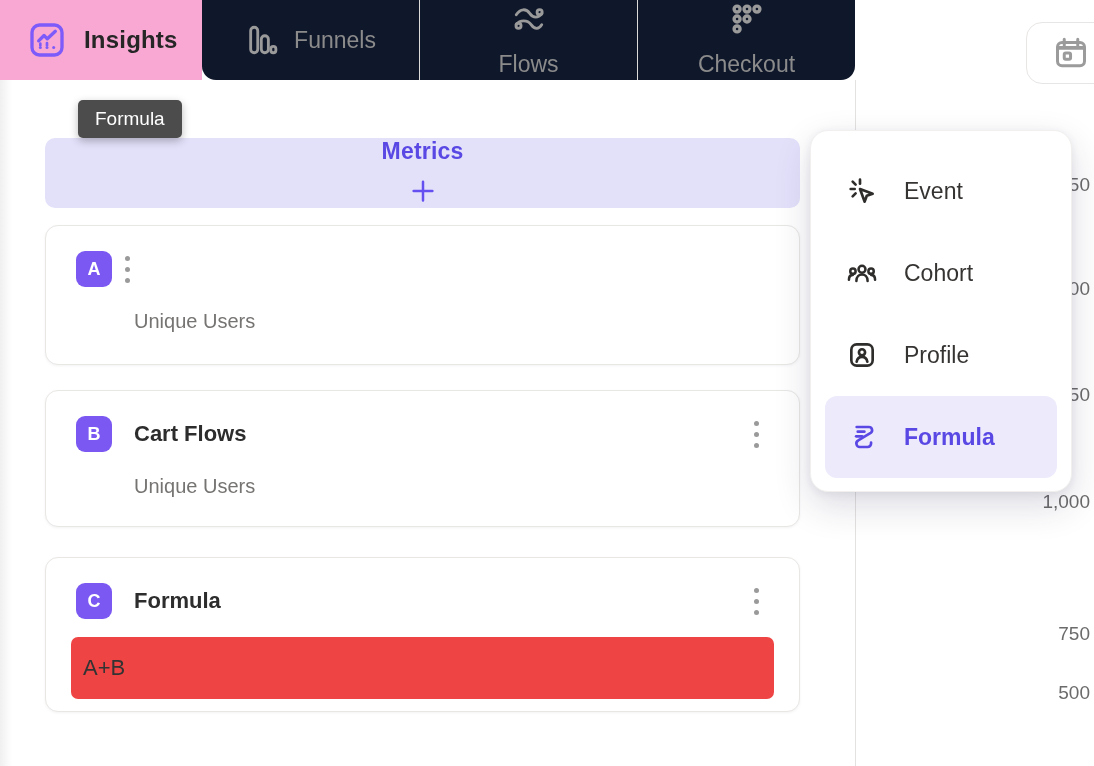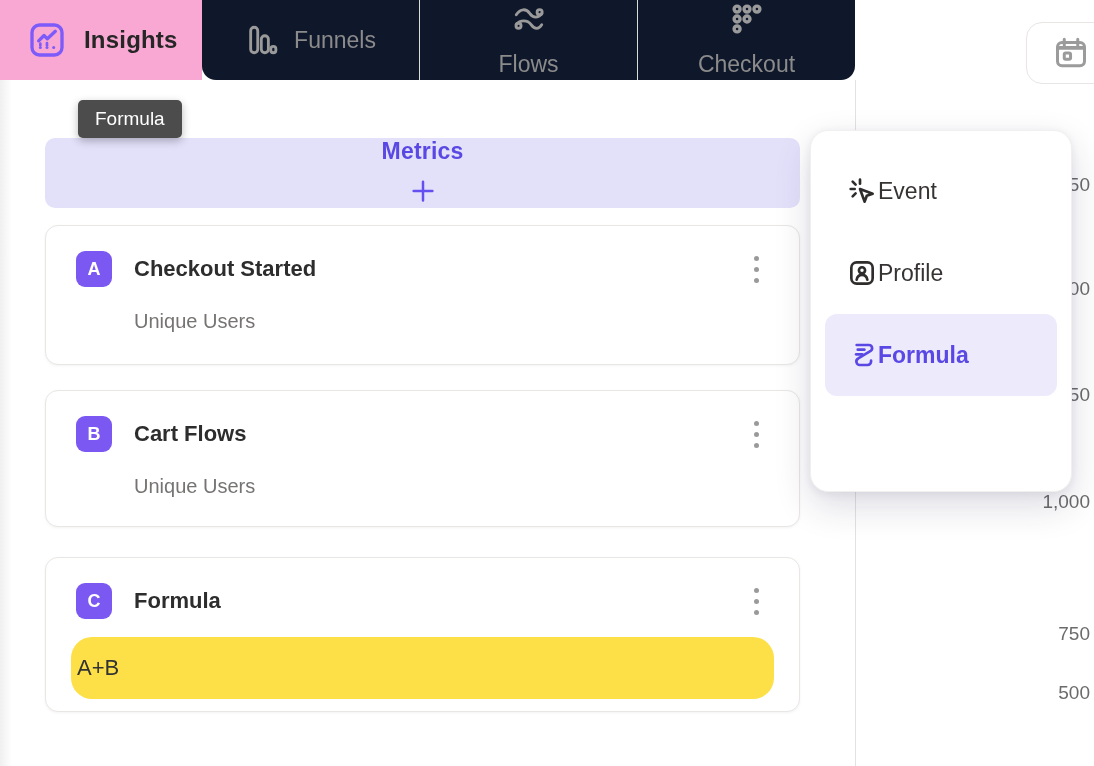--- a/index.html
+++ b/index.html
@@ -66,33 +66,33 @@
     justify-content:center; flex:0 0 36px;
   }
   .card-title { margin-left:22px; font-size:22px; font-weight:600; color:#2d2d2d; flex:1; }
   .kebab {
     width:30px; height:38px; border:none; background:transparent; cursor:pointer;
     display:flex; flex-direction:column; align-items:center; justify-content:center; gap:6px;
   }
   .kebab i { width:5px; height:5px; border-radius:50%; background:#9a9a9a; display:block; }
   .card-sub { margin:22px 0 0 58px; font-size:20px; color:#767472; }
   .formula-input {
-    margin:17px -3px 0 -5px; height:62px; background:#fde047; border-radius:21px;
-    font-size:22px; color:#333; line-height:62px; padding:0 6px; cursor:text;
+    margin:17px -3px 0 -5px; height:62px; background:#ef4444; border-radius:7px;
+    font-size:22px; color:#333; line-height:62px; padding:0 12px; cursor:text;
   }
 
   
   .menu {
     position:absolute; left:810px; top:130px; width:262px; height:362px;
     background:#fff; border:1px solid #f1f0ee; border-radius:18px;
     box-shadow:0 14px 36px rgba(40,35,80,.16), 0 2px 8px rgba(40,35,80,.08);
     padding:19px 14px; z-index:5;
   }
   .menu-item {
-    height:82px; display:flex; align-items:center; padding-left:21px;
+    height:82px; display:flex; align-items:center; gap:26px; padding-left:21px;
     border-radius:12px; cursor:pointer; color:#363432;
   }
   .menu-item svg { width:32px; height:32px; color:#2f2d2b; display:block; flex:0 0 32px; }
   .menu-label { font-size:23px; font-weight:500; }
   .menu-item.selected { background:#edeafc; color:#5a48e4; }
   .menu-item.selected svg { color:#5a48e4; }
   .menu-item.selected .menu-label { font-weight:600; }
 
   
   .vdivider { position:absolute; left:855px; top:80px; bottom:0; width:1px; background:#e4e2e0; }
@@ -167,21 +167,20 @@
     <button class="add-btn">
       <svg viewBox="0 0 24 24" fill="none" stroke="currentColor" stroke-width="2" stroke-linecap="round">
         <path d="M12 4.5 V19.5 M4.5 12 H19.5"></path>
       </svg>
     </button>
   </div>
 
   <div class="card card-a">
     <div class="card-row">
       <span class="badge">A</span>
-      <span class="card-title">Checkout Started</span>
       <button class="kebab">
           <i></i>
           <i></i>
           <i></i>
         </button>
     </div>
     <div class="card-sub">Unique Users</div>
   </div>
 
   <div class="card card-b">
@@ -232,20 +231,31 @@
       <svg viewBox="0 0 24 24" fill="none" stroke="currentColor" stroke-width="2" stroke-linecap="round" stroke-linejoin="round">
         <path d="M10.5 10.5 L20 14 L15.6 15.6 L14 20 Z"></path>
         <path d="M3.5 10.5 h3"></path>
         <path d="M5 5 l2.2 2.2"></path>
         <path d="M10.5 3.5 v3"></path>
         <path d="M5 16 l2.2 -2.2"></path>
       </svg>
       <span class="menu-label">Event</span>
     </div>
     <div class="menu-item">
+      <svg viewBox="0 0 24 24" fill="none" stroke="currentColor" stroke-width="1.9" stroke-linecap="round" stroke-linejoin="round">
+        <circle cx="12" cy="9.2" r="2.6"></circle>
+        <path d="M7.8 18 c0-3.2 2-4.8 4.2-4.8 s4.2 1.6 4.2 4.8"></path>
+        <circle cx="5.2" cy="10.6" r="2"></circle>
+        <path d="M2.2 17 c0-2.4 1.4-3.6 3-3.6"></path>
+        <circle cx="18.8" cy="10.6" r="2"></circle>
+        <path d="M21.8 17 c0-2.4 -1.4-3.6 -3-3.6"></path>
+      </svg>
+      <span class="menu-label">Cohort</span>
+    </div>
+    <div class="menu-item">
       <svg viewBox="0 0 24 24" fill="none" stroke="currentColor" stroke-width="2" stroke-linecap="round" stroke-linejoin="round">
         <rect x="4" y="4" width="16" height="16" rx="4"></rect>
         <circle cx="12" cy="10" r="2.3"></circle>
         <path d="M8 17 c0.5-2.6 2-3.6 4-3.6 s3.5 1 4 3.6"></path>
       </svg>
       <span class="menu-label">Profile</span>
     </div>
     <div class="menu-item selected">
       <svg viewBox="0 0 24 24" fill="none" stroke="currentColor" stroke-width="2" stroke-linecap="round" stroke-linejoin="round">
         <path d="M8 4.5 H17.2 a2.4 2.4 0 0 1 1.3 4.4 L9.2 14.6 a2.6 2.6 0 0 0 1.4 4.9 h5.6 a2.6 2.6 0 0 0 2.6-2.6 v-0.8"></path>

